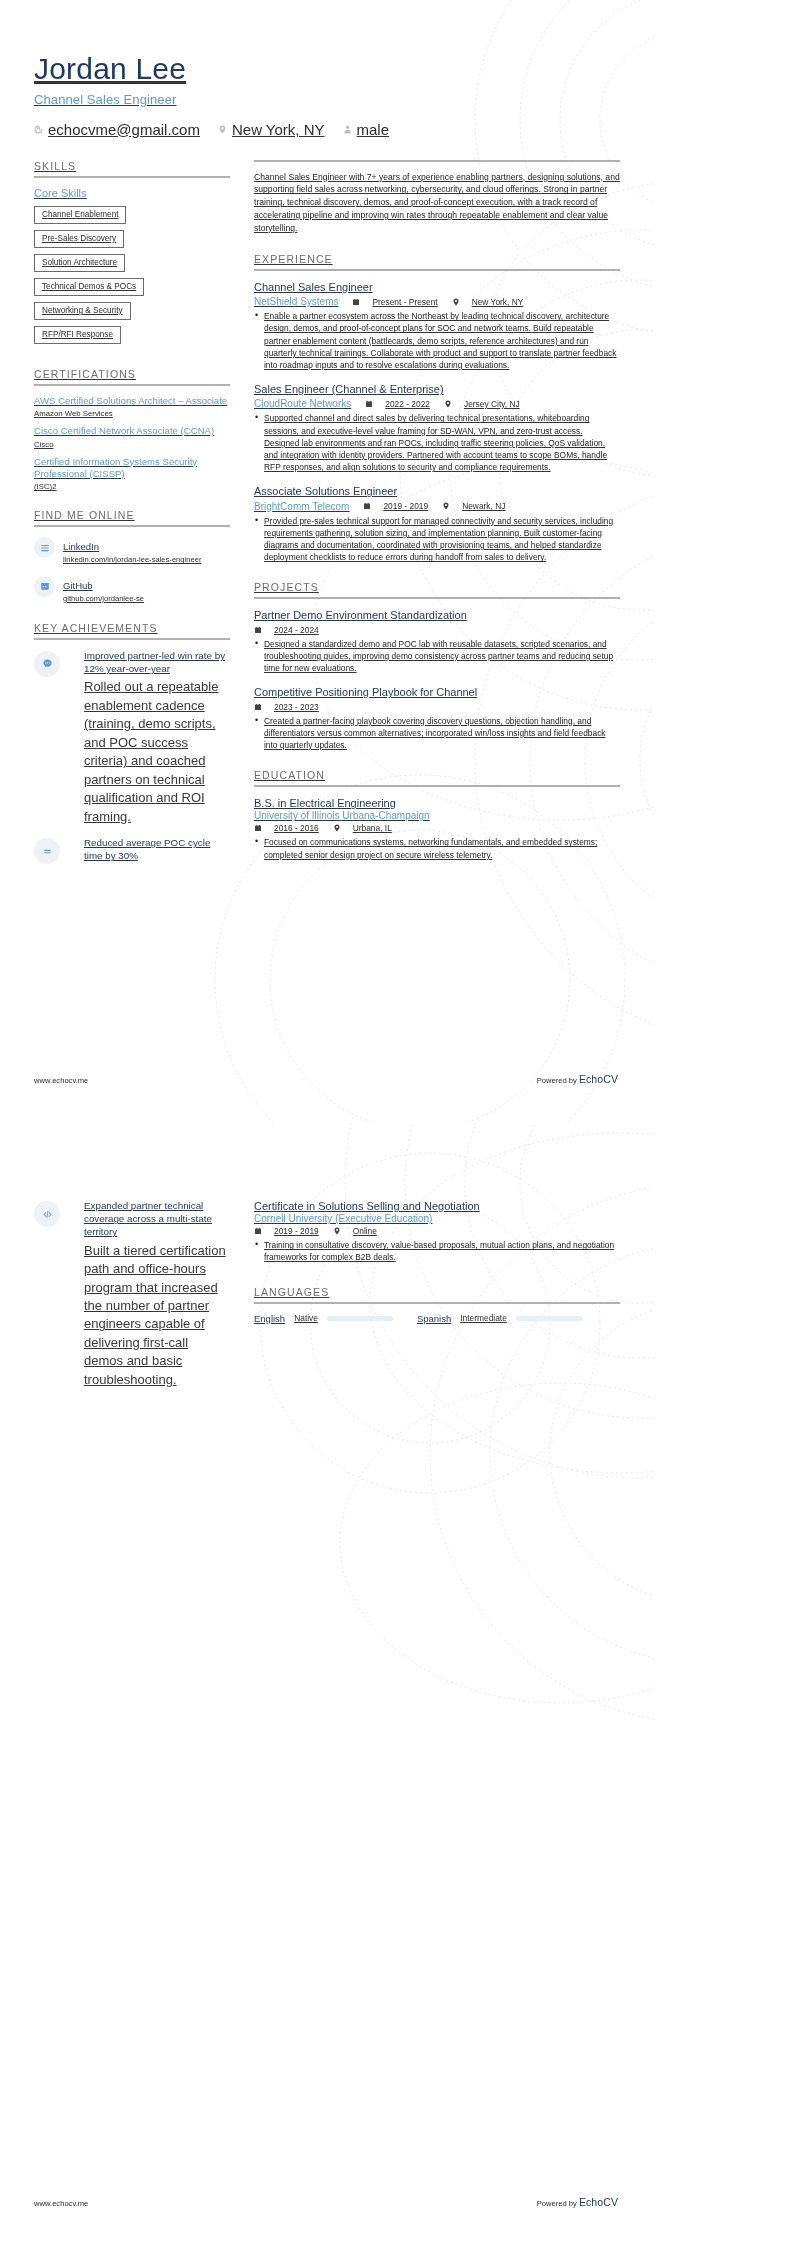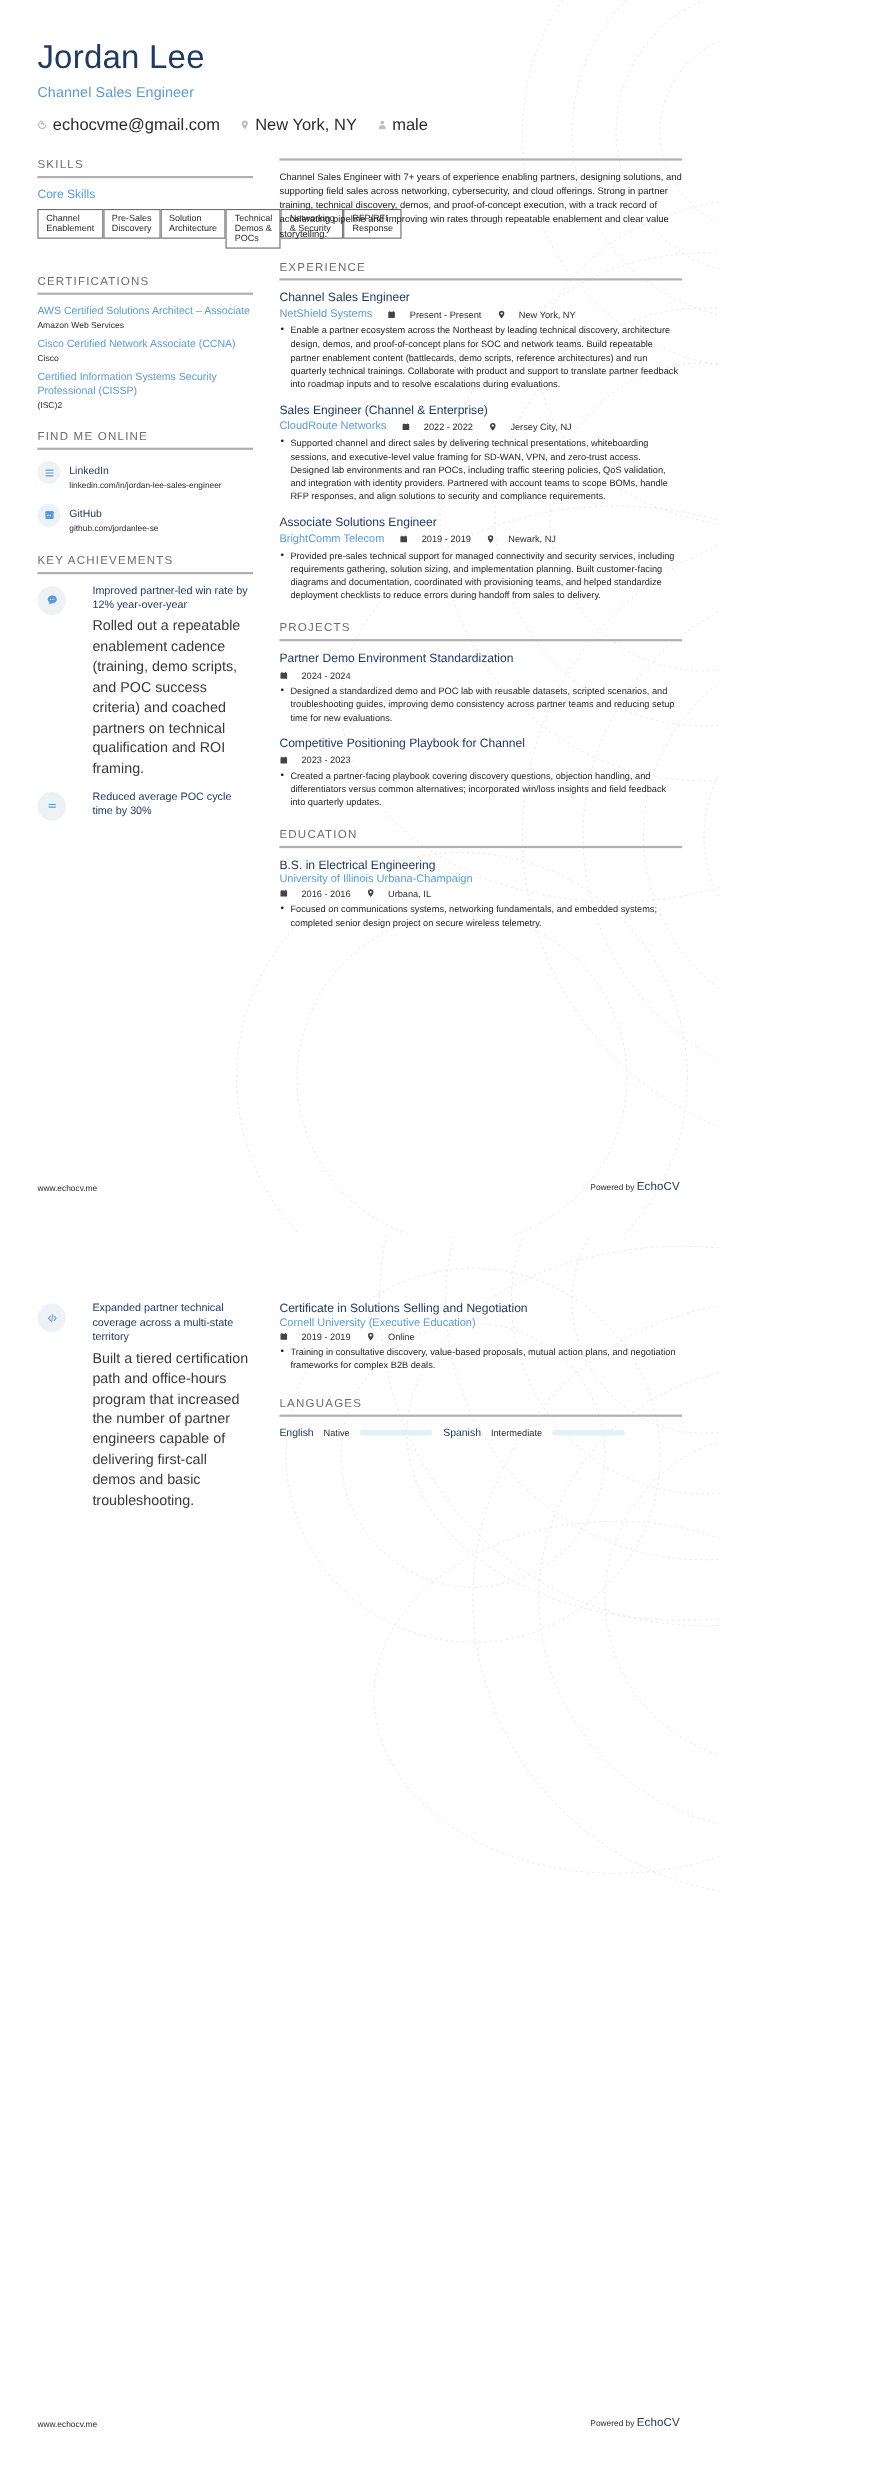--- a/index.html
+++ b/index.html
@@ -8,21 +8,22 @@
     background: #ffffff;
     font-family: "Liberation Sans", sans-serif;
     color: #333;
   }
   .page {
     position: relative;
     width: 654px;
     min-height: 1123px;
     background: #fff;
     overflow: hidden;
-    padding: 0 34px;
+    padding: 16px 34px;
+    text-decoration: underline;
   }
   .page-2 { min-height: 1123px; }
 
   
   .bg-deco {
     position: absolute;
     top: 0; left: 0;
     width: 794px; height: 1123px;
     pointer-events: none;
     z-index: 0;
@@ -82,21 +83,21 @@
   .chip {
     display: inline-block;
     border: 1px solid #6b6b6b;
     padding: 3.5px 7px;
     font-size: 8.2px;
     color: #2b2b2b;
     margin-bottom: 6px;
     line-height: 1.1;
     background: #fff;
   }
-  .chip-wrap { display: flex; flex-direction: row; align-items: flex-start; }
+  .chip-wrap { display: flex; flex-direction: column; align-items: flex-start; }
 
   
   .cert { margin-bottom: 7px; }
   .cert-name {
     color: #5b9bd5;
     font-size: 9.6px;
     line-height: 1.3;
   }
   .cert-issuer {
     color: #2b2b2b;
@@ -148,21 +149,21 @@
     line-height: 1.45;
     color: #1c1c1c;
   }
   ul.bullets li:before {
     content: "•";
     position: absolute; left: 1px; top: -1px;
     font-size: 9px; color: #1c1c1c;
   }
 
   
-  .langs { display: flex; align-items: center; gap: 10px; flex-wrap: wrap; }
+  .langs { display: flex; align-items: center; gap: 24px; flex-wrap: wrap; }
   .lang { display: flex; align-items: center; gap: 9px; }
   .lang-name { color: #1f3a63; font-size: 9.5px; }
   .lang-level { color: #2b2b2b; font-size: 8.4px; }
   .lang-bar {
     width: 66px; height: 5px; border-radius: 3px;
     background: #e3effb; overflow: hidden;
   }
   .lang-fill { height: 100%; background: #4a97e0; border-radius: 3px; }
 
   

